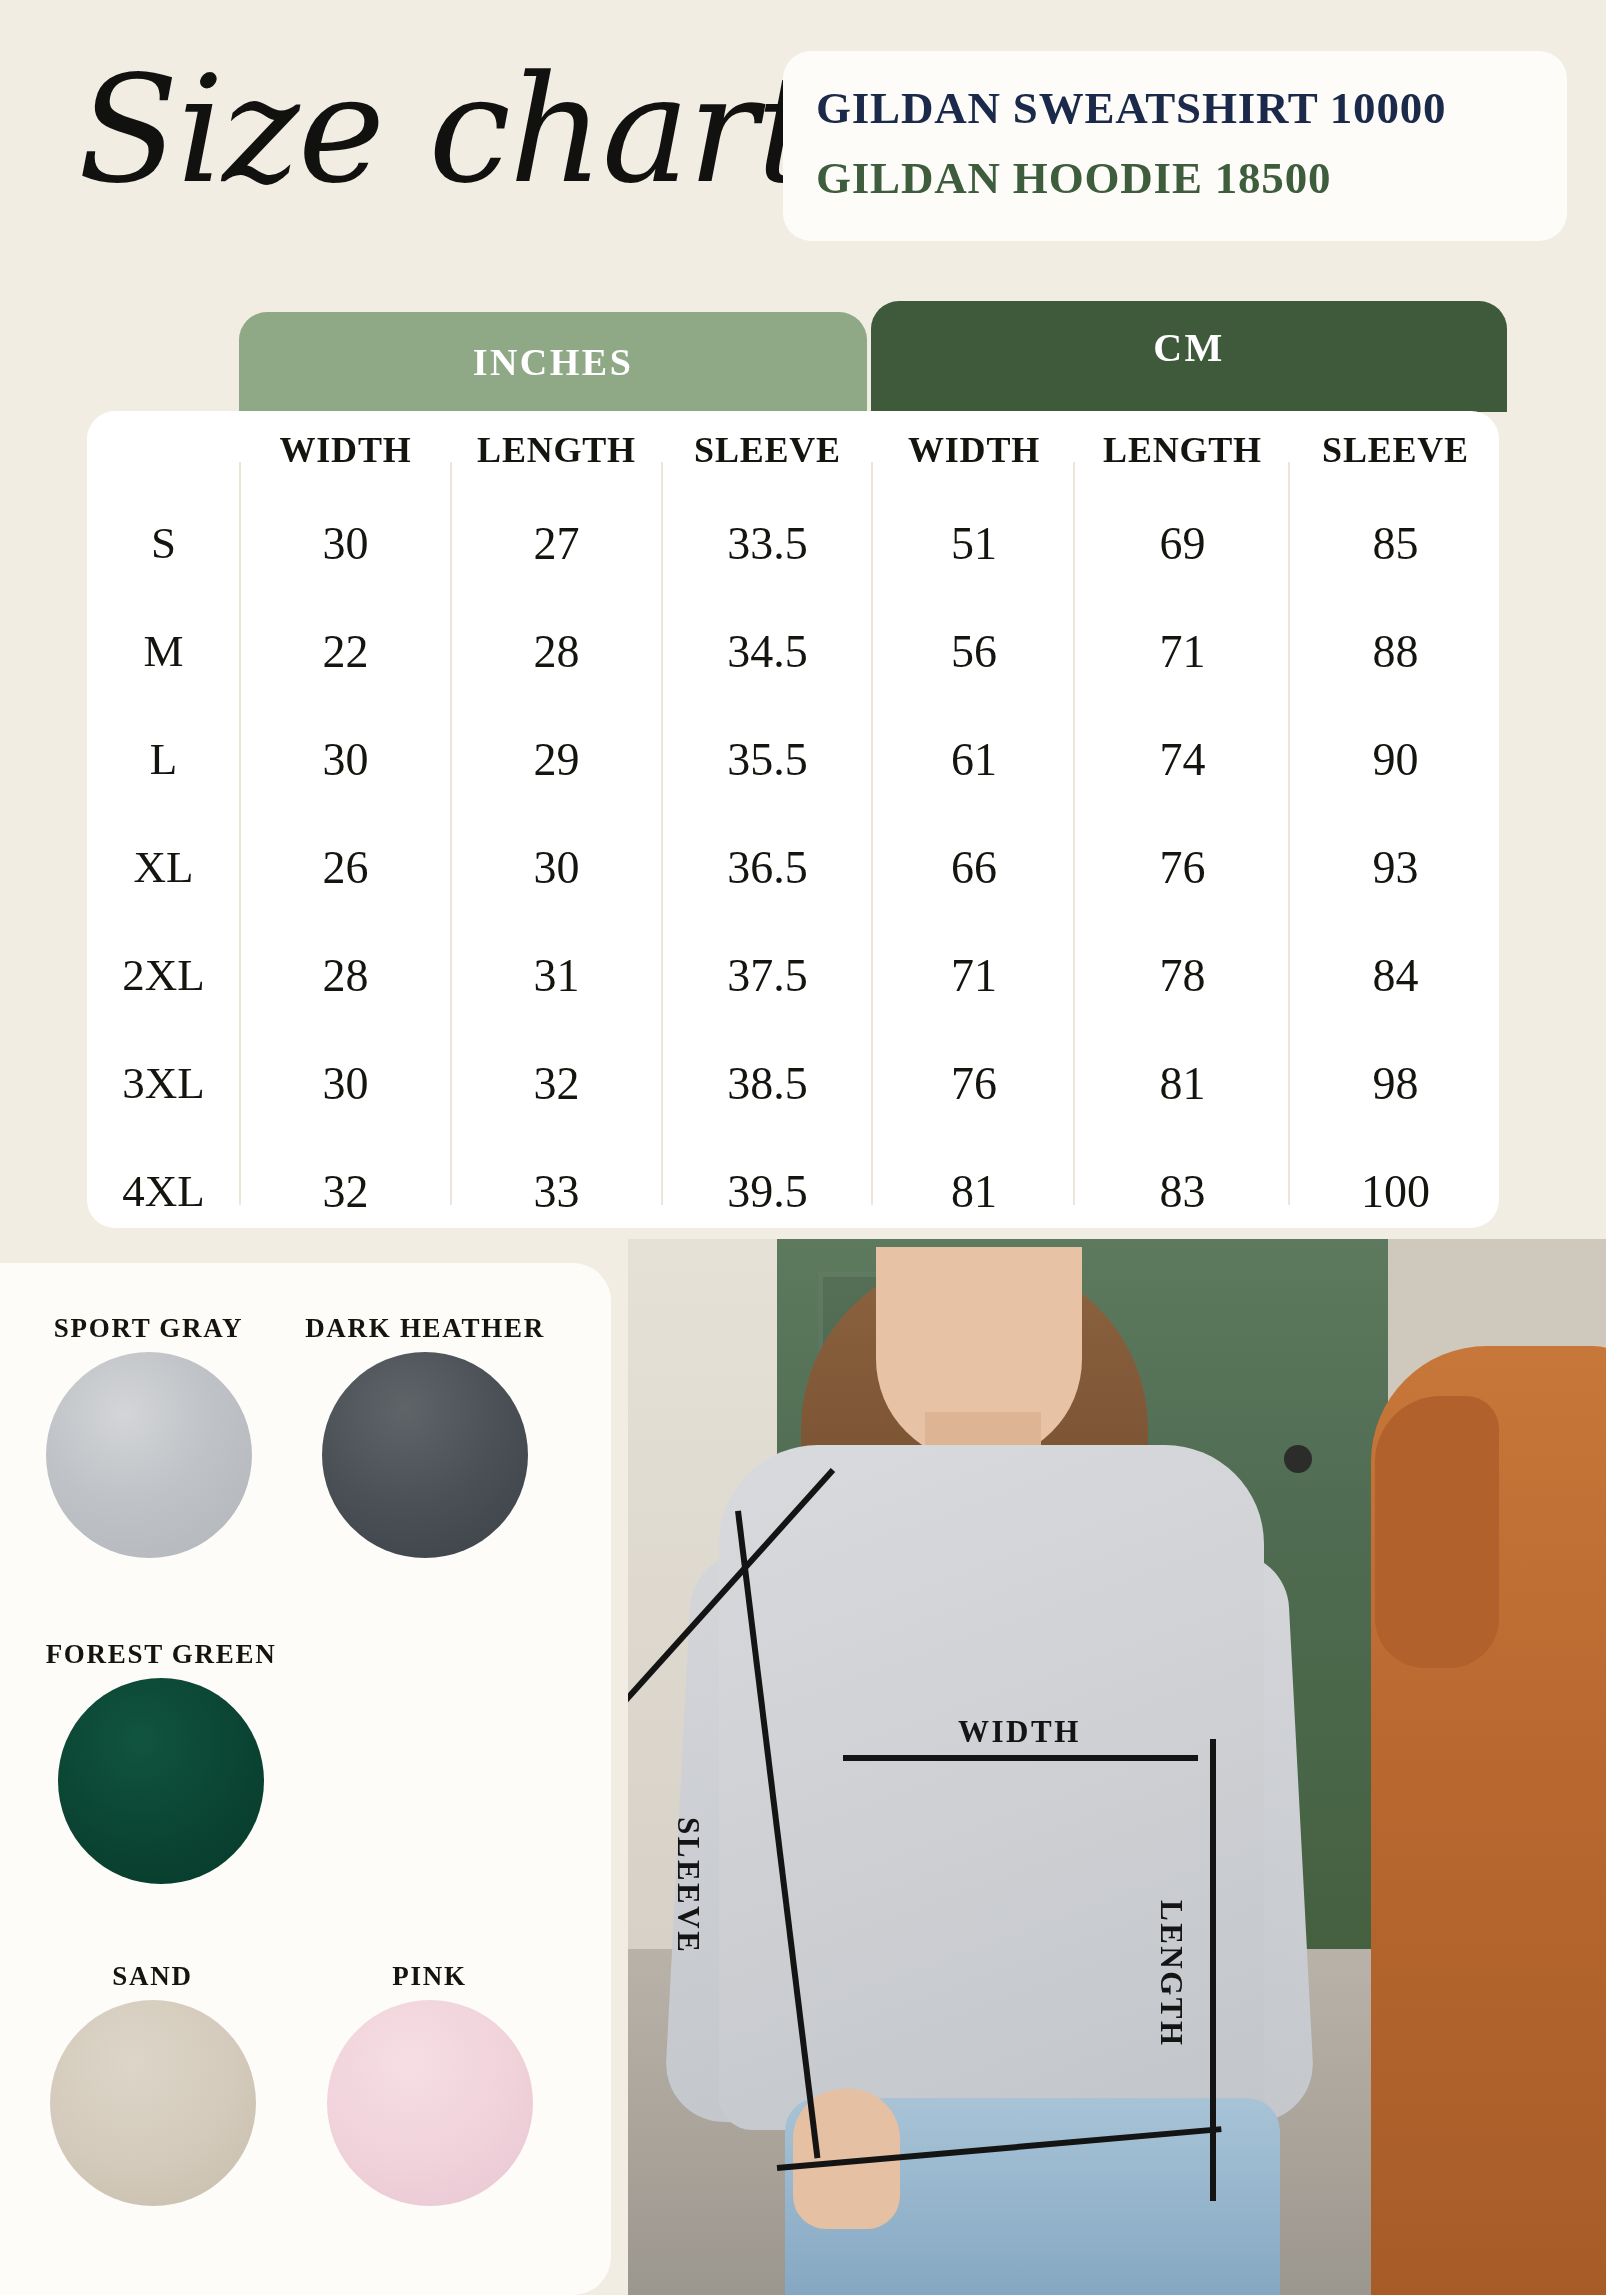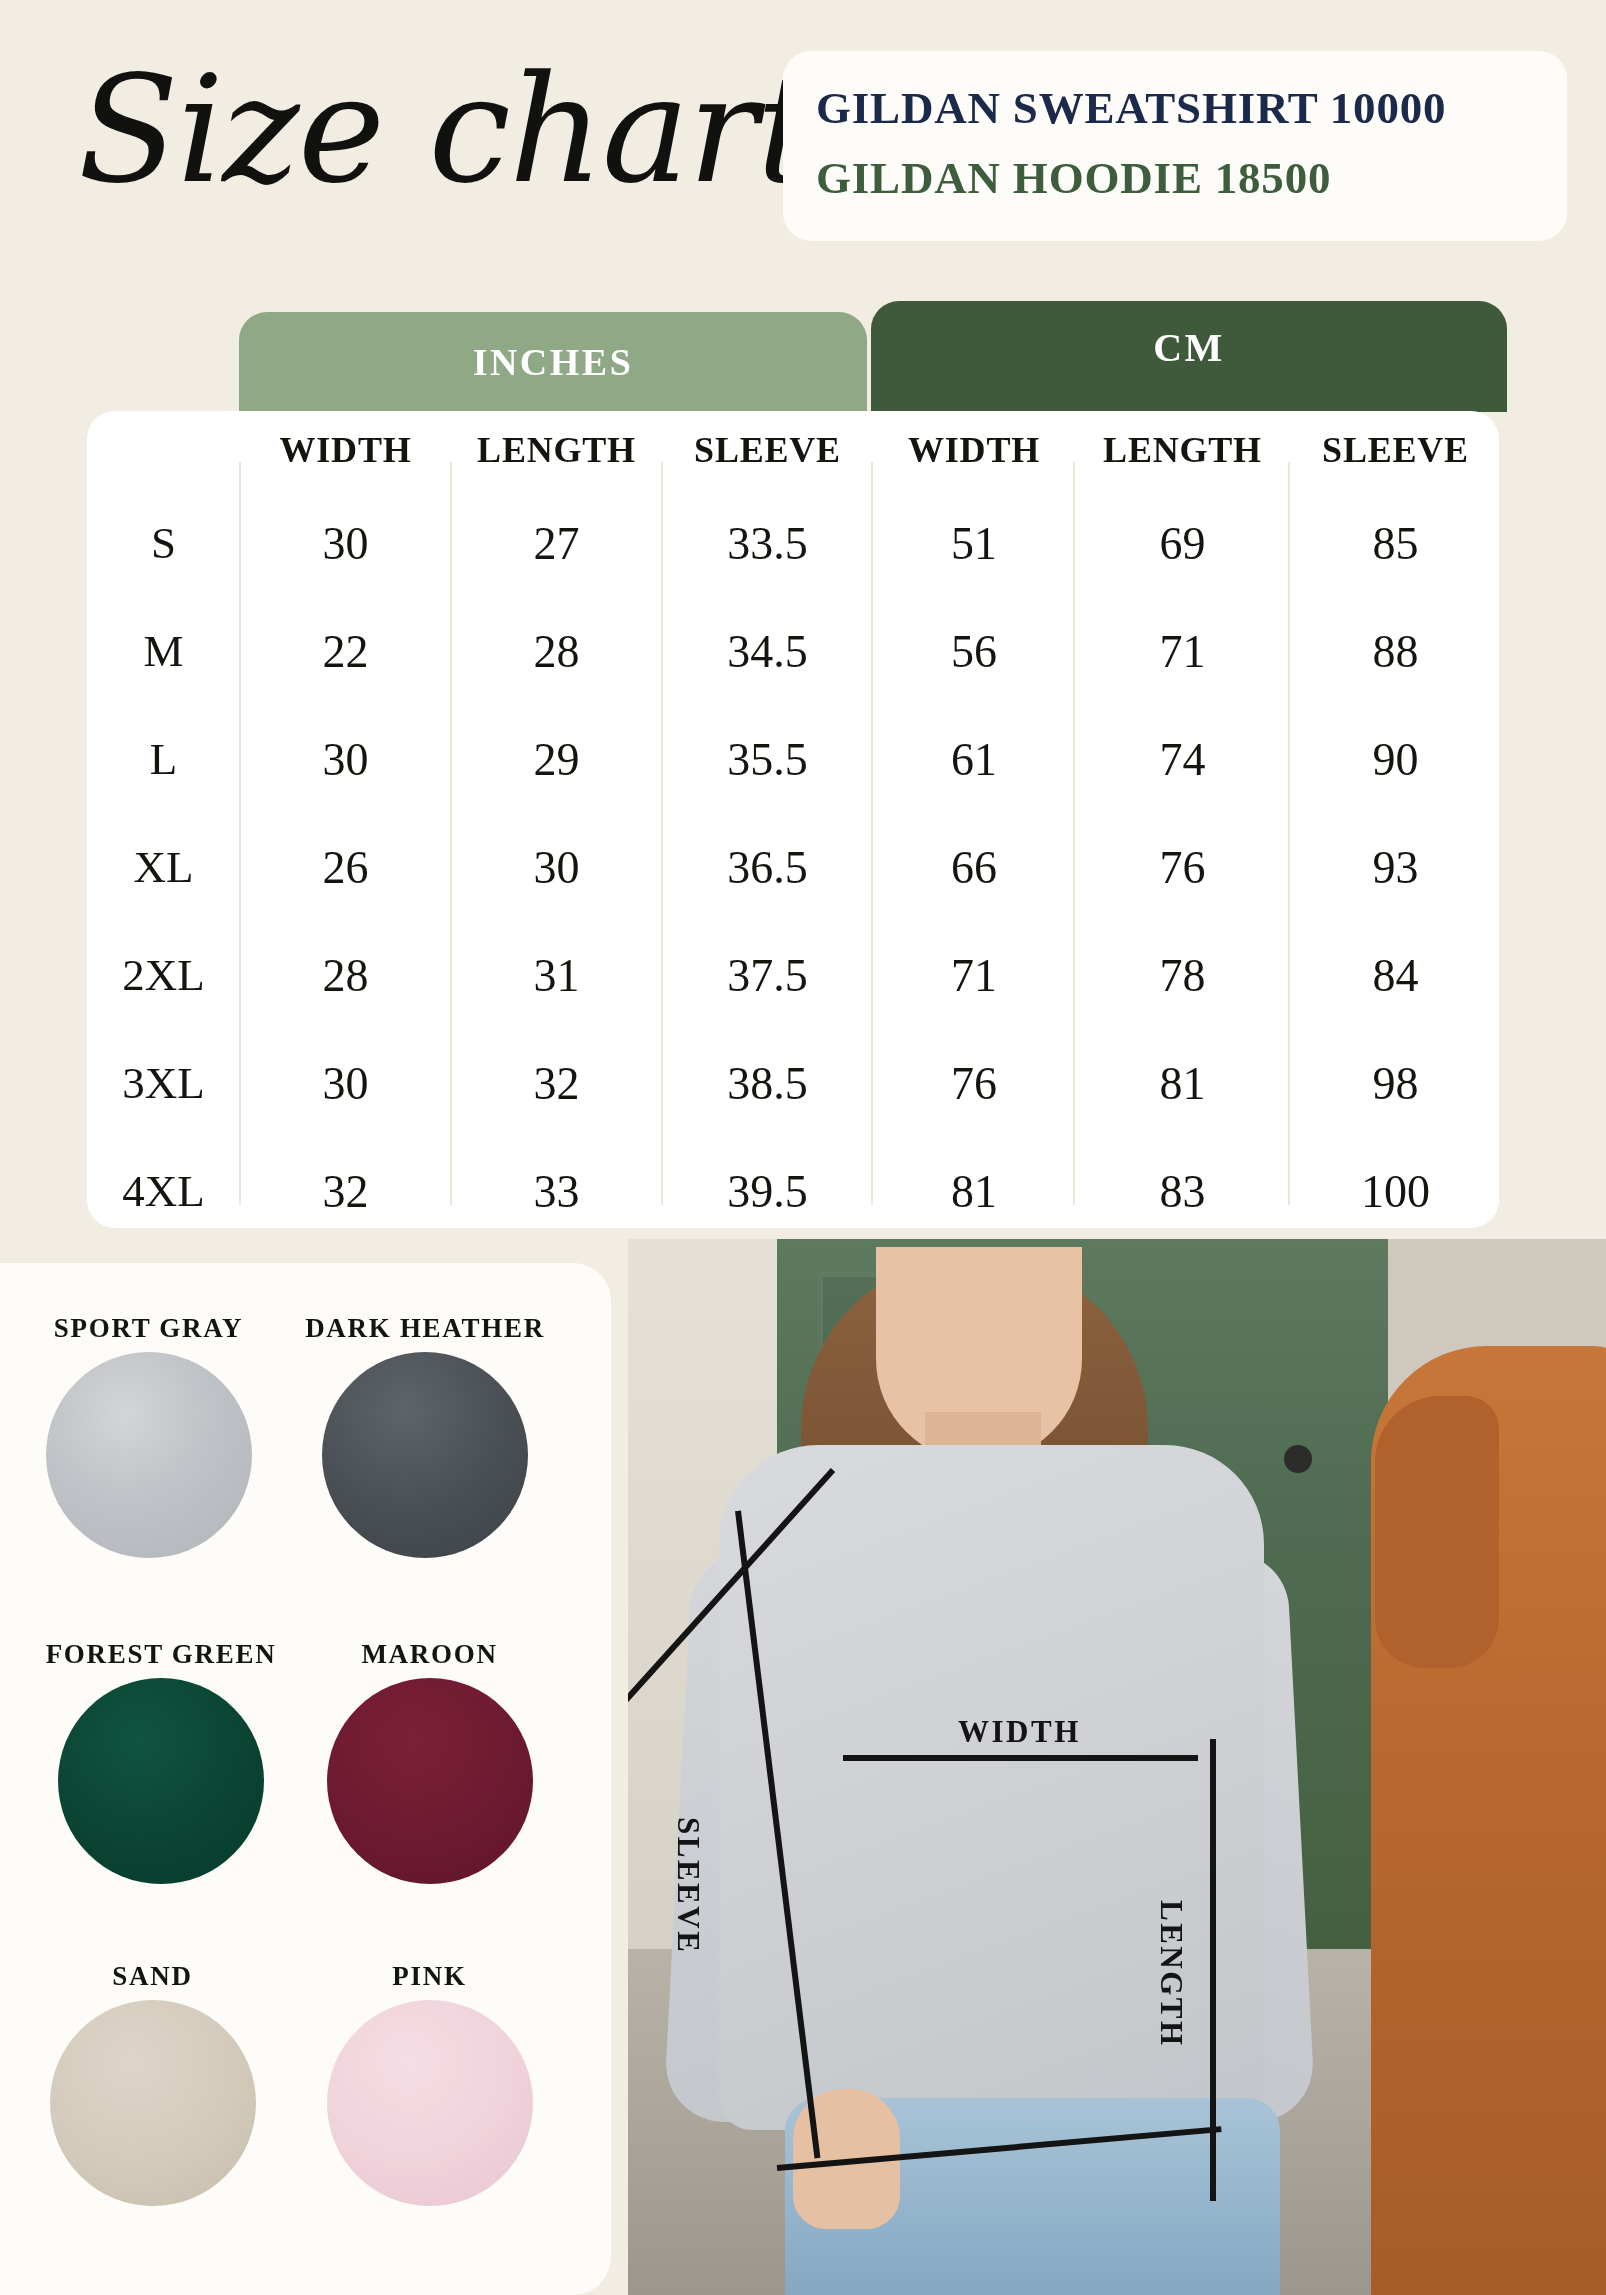--- a/index.html
+++ b/index.html
@@ -355,24 +355,20 @@
   <div class="swatch-wrap" style="left:37px;top:376px;width:248px;">
     <div class="swatch-label">FOREST GREEN</div>
     <div class="swatch sw-forestgreen"></div>
   </div>
 
   <div class="swatch-wrap" style="left:293px;top:50px;width:264px;">
     <div class="swatch-label">DARK HEATHER</div>
     <div class="swatch sw-darkheather"></div>
   </div>
 
-  <div class="swatch-wrap" style="left:314px;top:376px;width:231px;">
-    <div class="swatch-label">MAROON</div>
-    <div class="swatch sw-maroon"></div>
-  </div>
 
   <div class="swatch-wrap" style="left:37px;top:698px;width:231px;">
     <div class="swatch-label">SAND</div>
     <div class="swatch sw-sand"></div>
   </div>
 
   <div class="swatch-wrap" style="left:314px;top:698px;width:231px;">
     <div class="swatch-label">PINK</div>
     <div class="swatch sw-pink"></div>
   </div>

